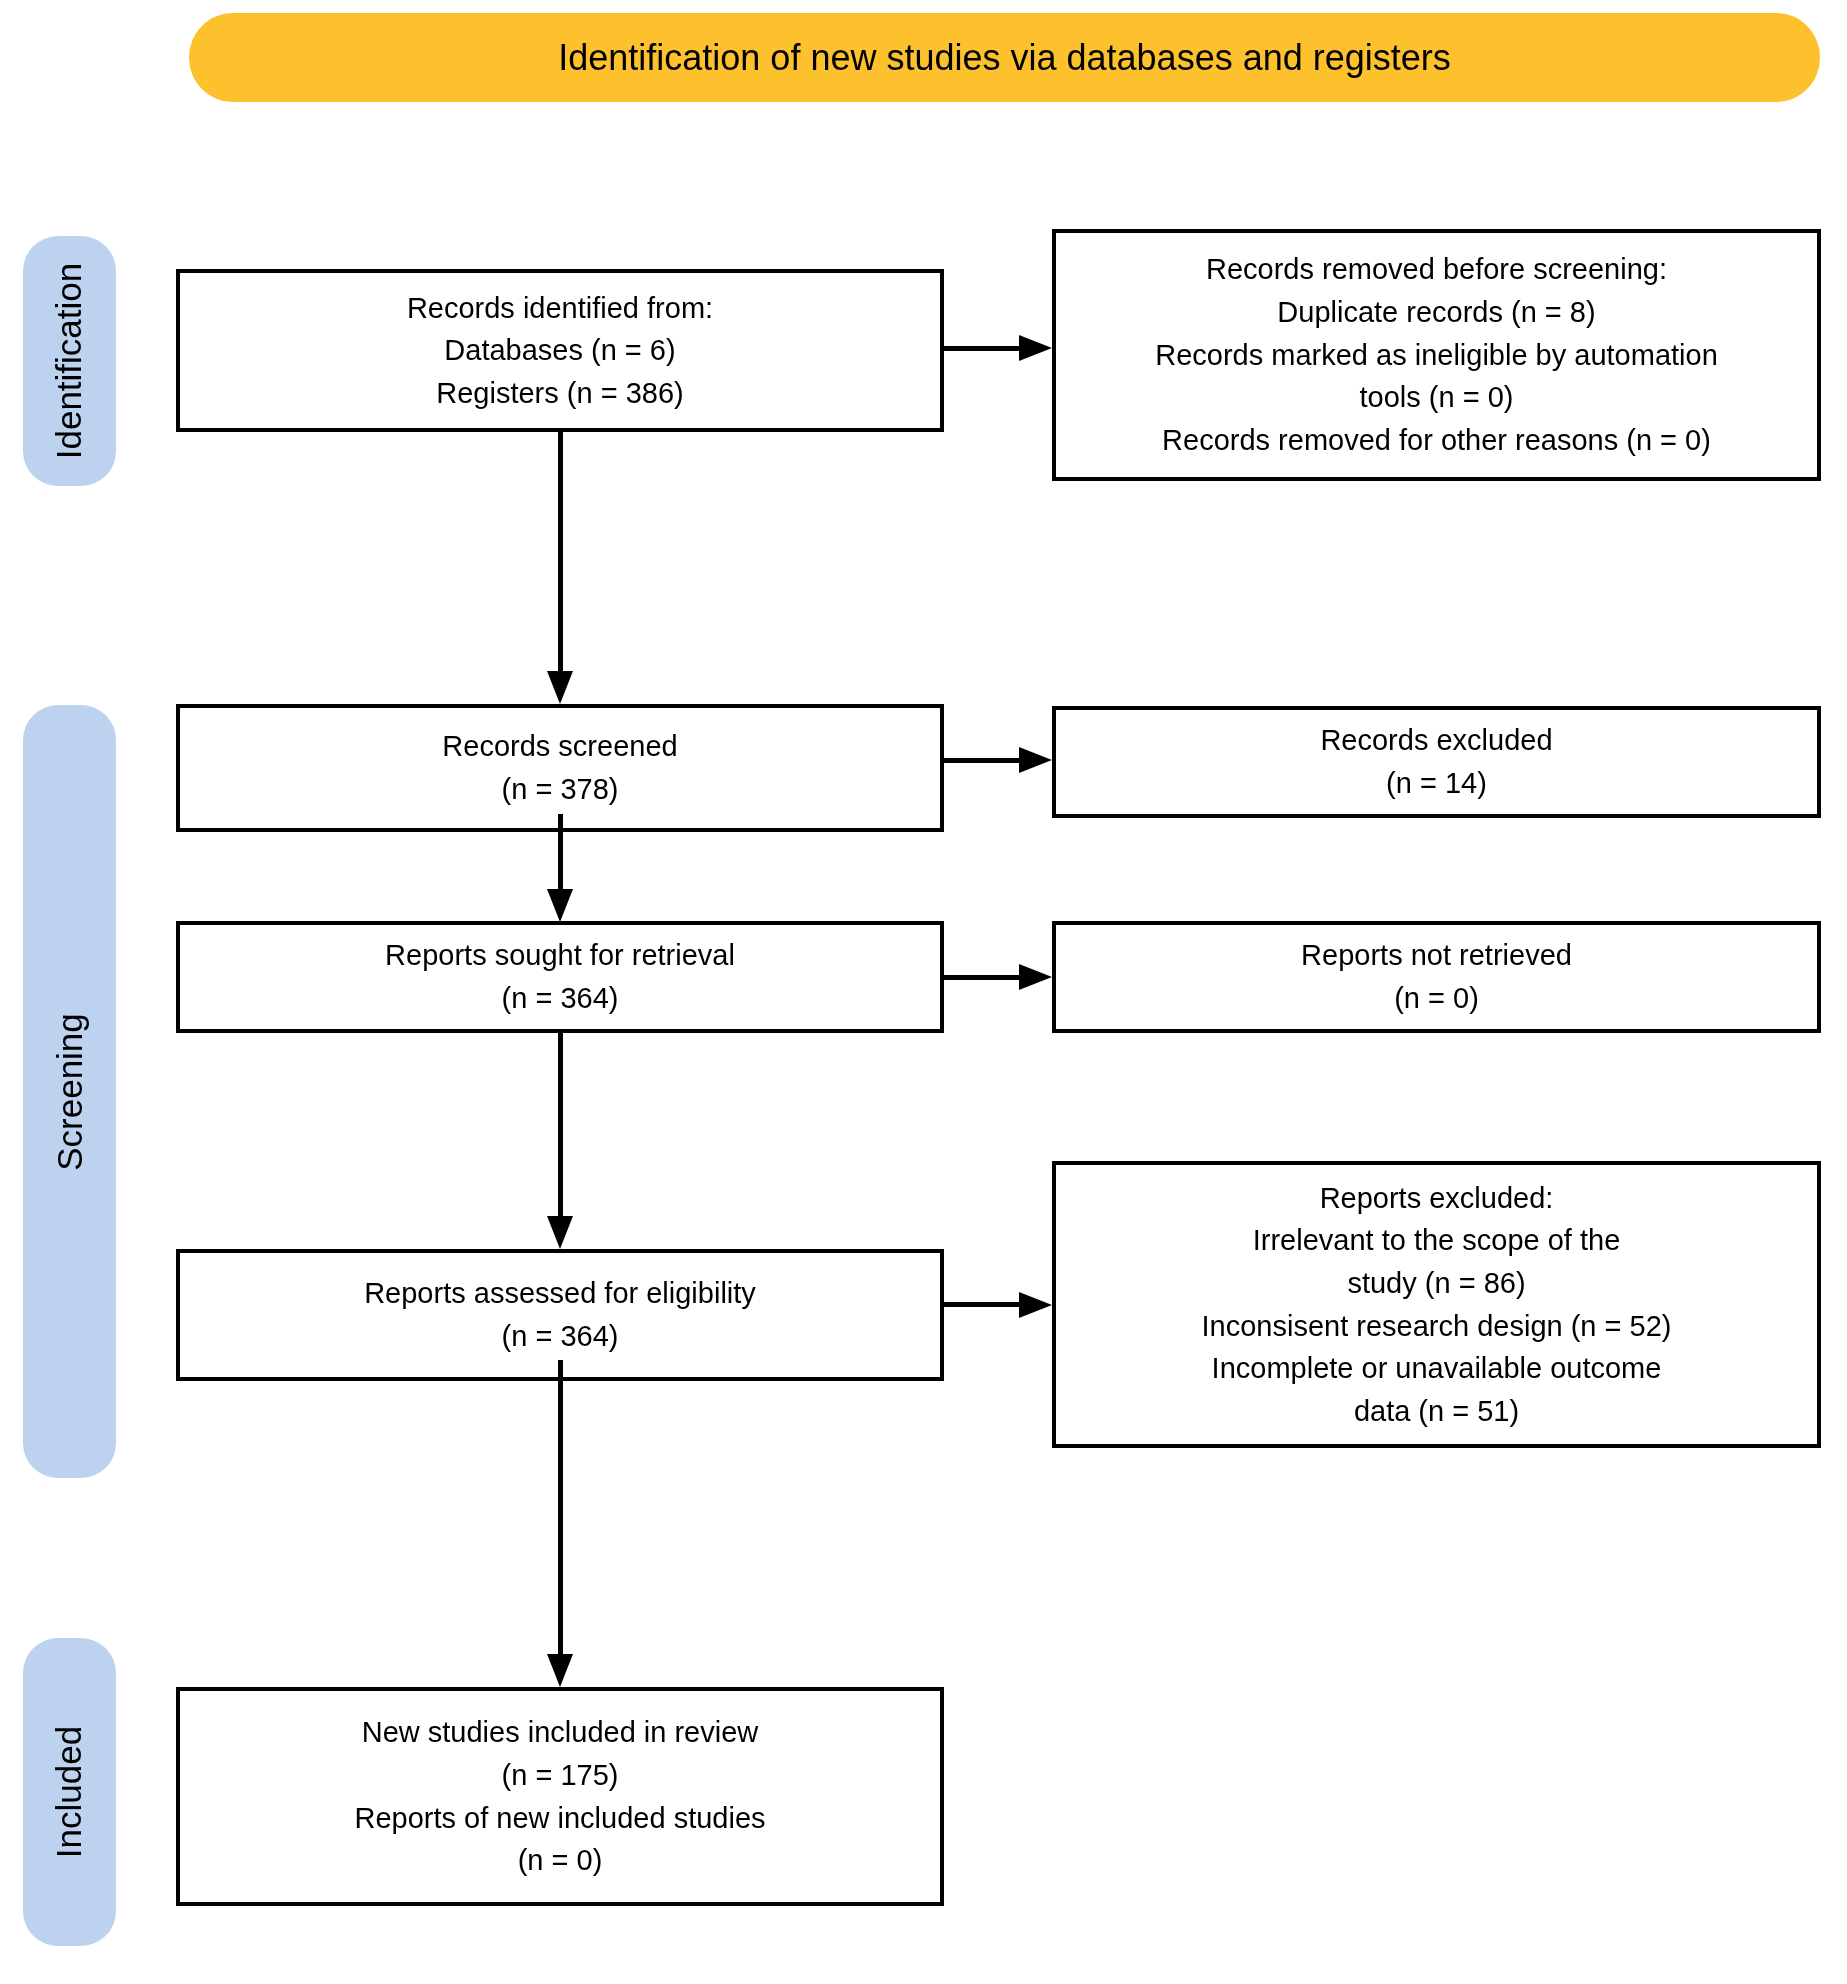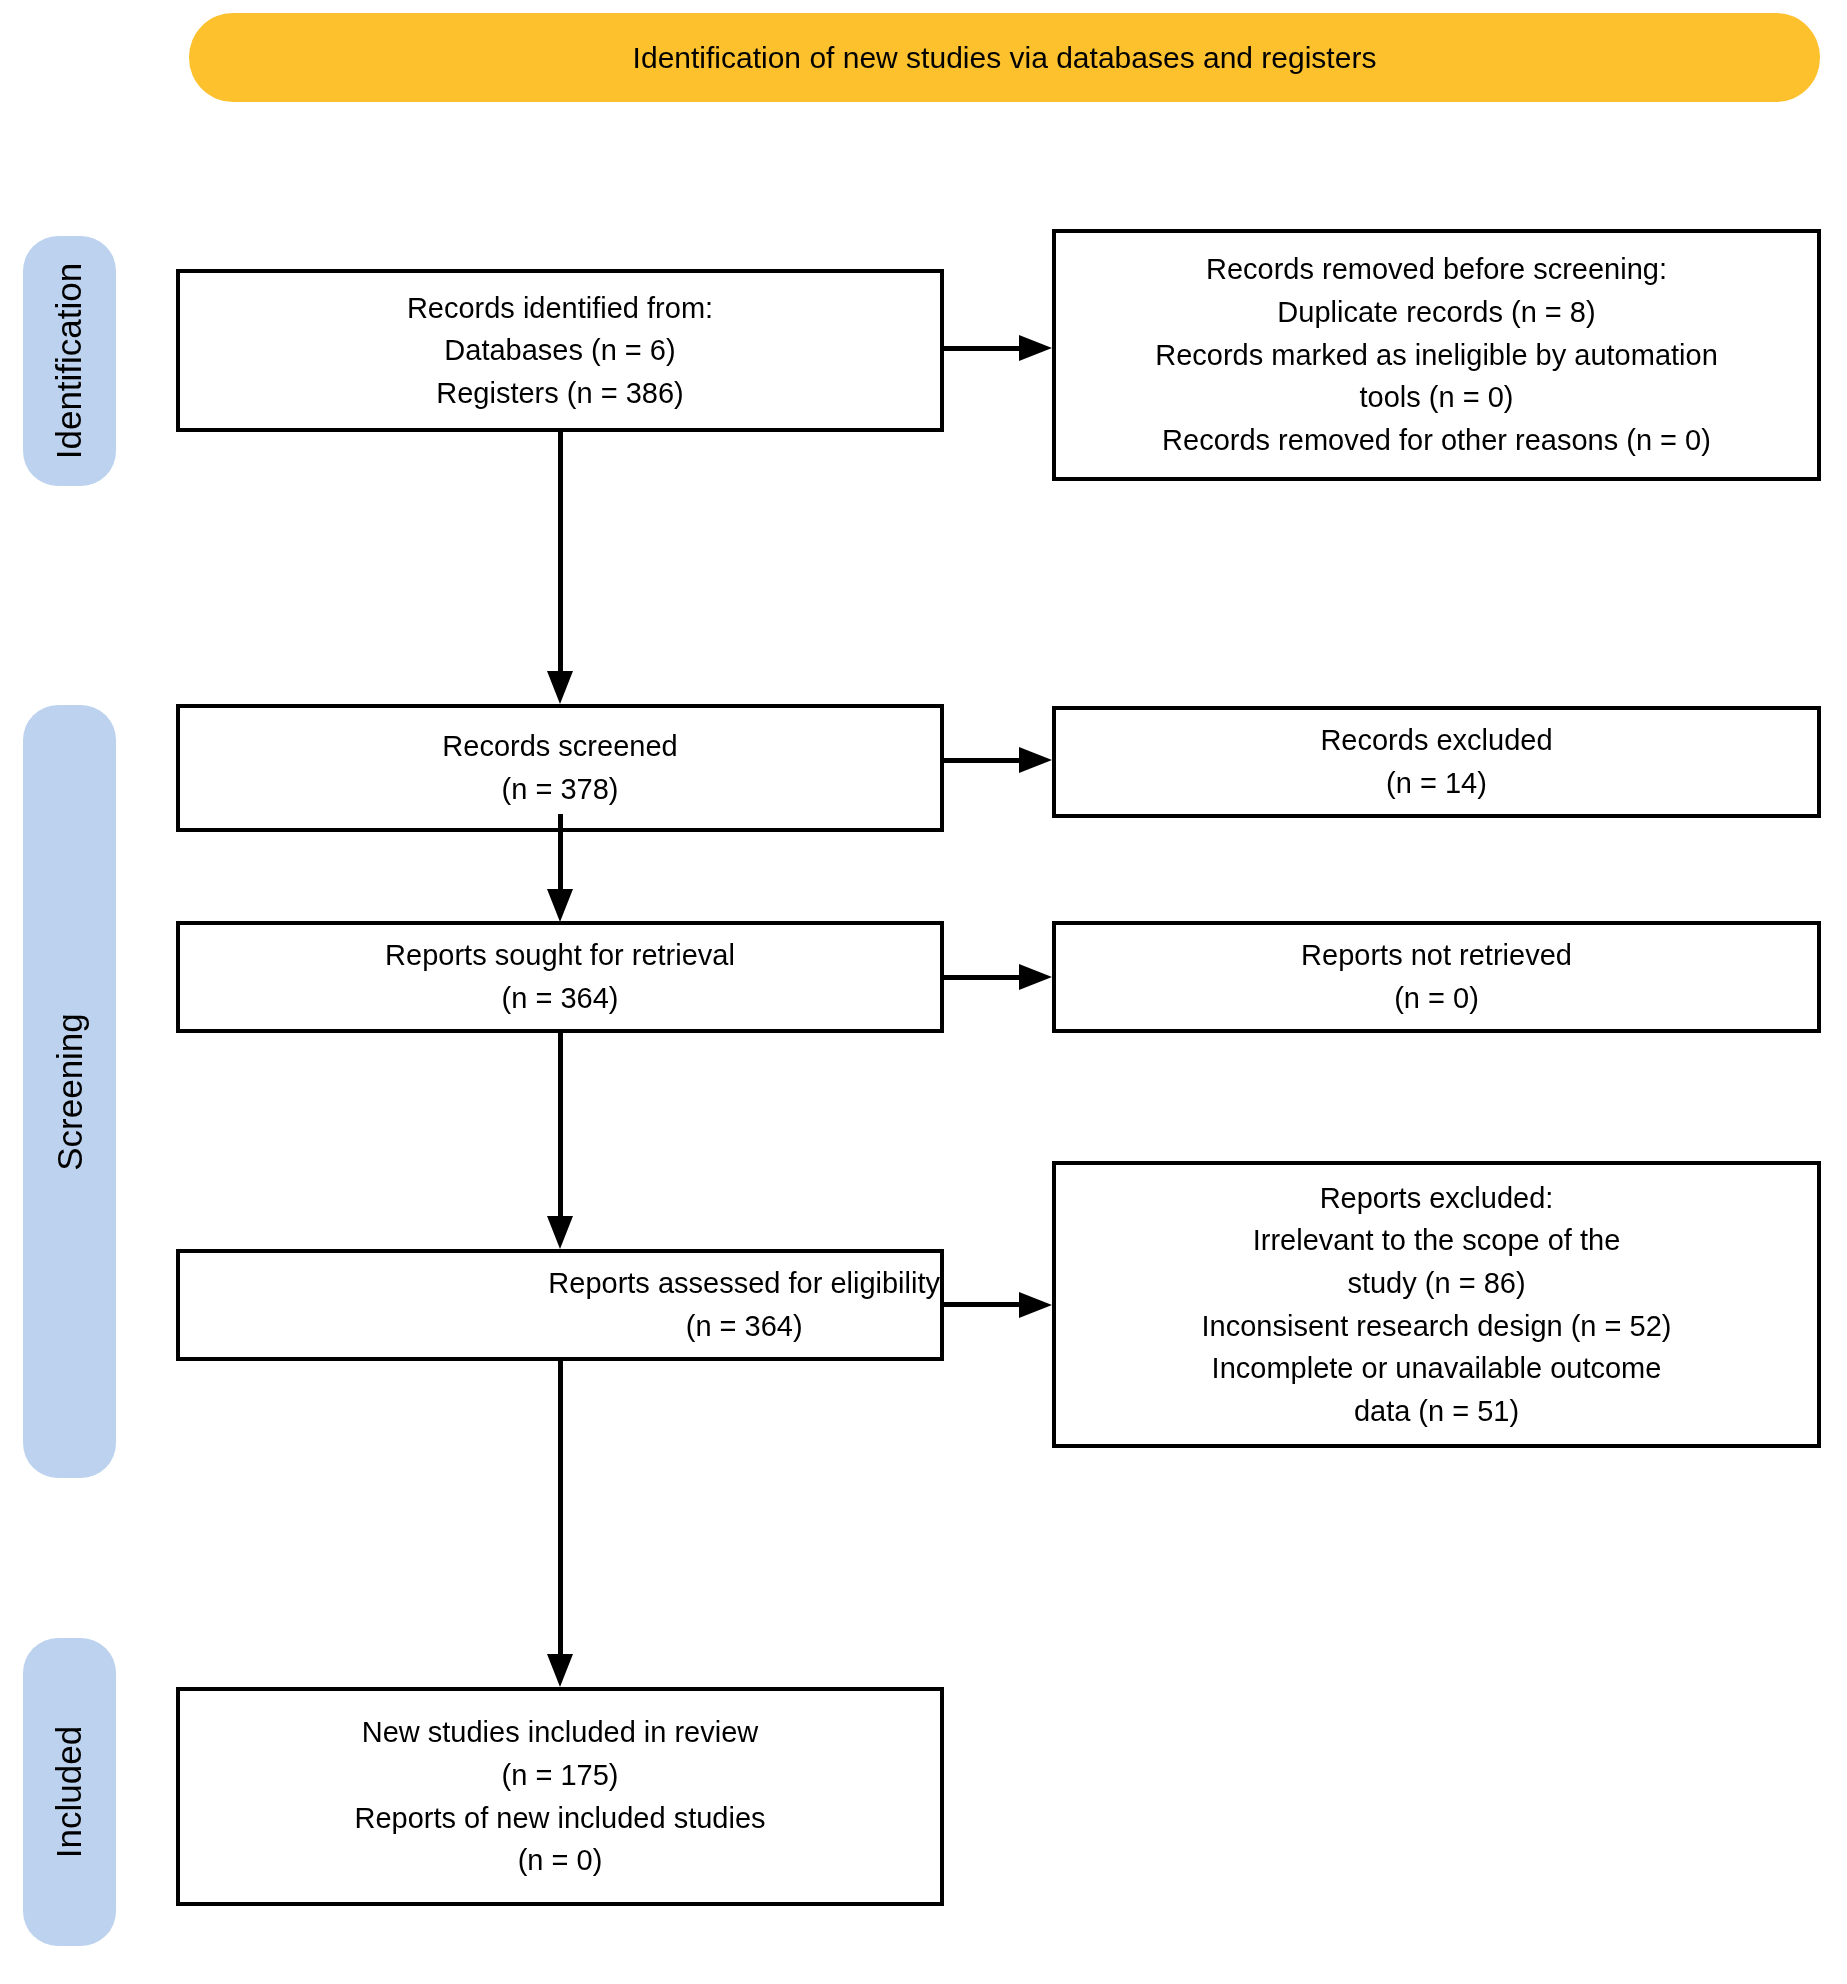--- a/index.html
+++ b/index.html
@@ -13,21 +13,21 @@
     position:relative;
     width:1847px;height:1985px;
     background:#ffffff;
     font-family:"Liberation Sans","DejaVu Sans",sans-serif;
     color:var(--ink);
   }
   .banner{
     position:absolute;left:189px;top:13px;width:1631px;height:89px;
     background:var(--banner-bg);border-radius:44px;
     display:flex;align-items:center;justify-content:center;
-    font-size:30px;text-align:center;
+    font-size:36px;text-align:center;
   }
   .ribbon{
     position:absolute;left:23px;width:93px;
     background:var(--stage-bg);border-radius:35px;
     display:flex;align-items:center;justify-content:center;
     overflow:visible;
   }
   .ribbon .vtext{
     transform:rotate(-90deg);
     white-space:nowrap;
@@ -76,21 +76,21 @@
 Registers (n = 386)</span>
   </div>
   <div class="box left" style="top:704px;height:128px;">
     <span>Records screened
 (n = 378)</span>
   </div>
   <div class="box left" style="top:921px;height:112px;">
     <span>Reports sought for retrieval
 (n = 364)</span>
   </div>
-  <div class="box left" style="top:1249px;height:112px;justify-content:flex-end;">
+  <div class="box left" style="top:1249px;height:132px;">
     <span>Reports assessed for eligibility
 (n = 364)</span>
   </div>
   <div class="box left" style="top:1687px;height:219px;">
     <span>New studies included in review
 (n = 175)
 Reports of new included studies
 (n = 0)</span>
   </div>
 

